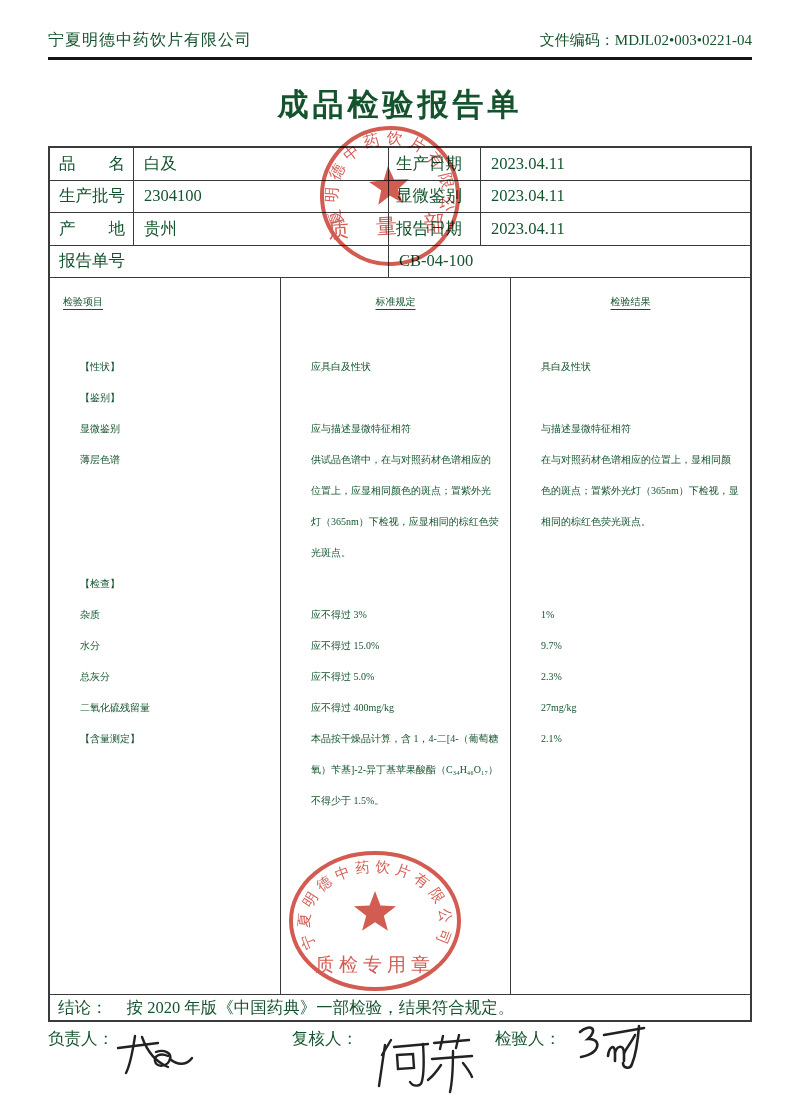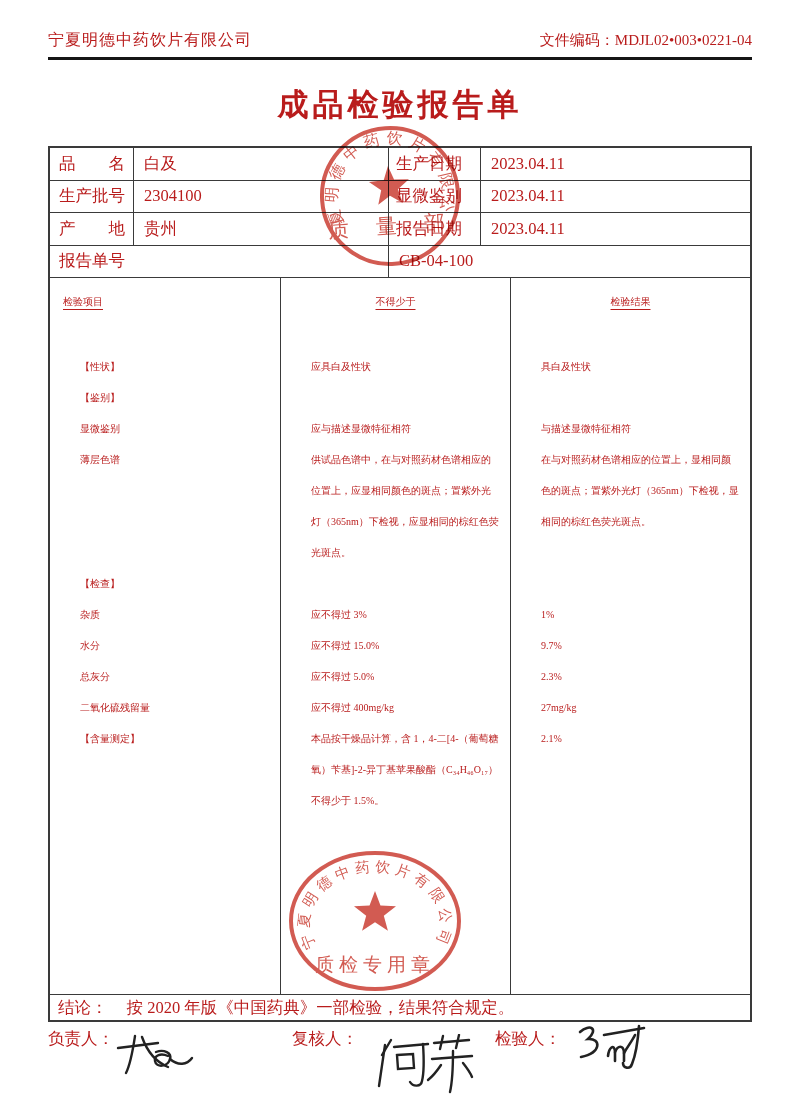--- a/index.html
+++ b/index.html
@@ -1,20 +1,20 @@
 <!DOCTYPE html>
 <html><head>
 <meta charset="utf-8">
 <style>
   html,body { margin:0; padding:0; background:#e8e8e8; }
   .sheet {
     position:relative; width:800px; height:1101px; margin:0 auto;
     background:#ffffff; overflow:hidden;
     font-family:"Liberation Serif","DejaVu Serif",serif;
-    color:#b91c1c;
+    color:#14532d;
   }
   
   .hdr-company { position:absolute; left:48px; top:30px; font-size:16px; letter-spacing:1px; }
   .hdr-code    { position:absolute; right:48px; top:31px; font-size:15px; }
   .hdr-rule    { position:absolute; left:48px; top:57px; width:704px; height:3px; background:#151515; }
   .title {
     position:absolute; left:0; top:84px; width:100%;
     text-align:center; font-size:31px; font-weight:bold; letter-spacing:4px;
   }
   
@@ -107,21 +107,21 @@
     </div>
 
     <div class="irow">
       <div class="c lbl4">报告单号</div>
       <div class="c val4">CB-04-100</div>
     </div>
 
     <div class="main">
 
       <div class="hcell c1"><span>检验项目</span></div>
-      <div class="hcell c2 bl"><span>不得少于</span></div>
+      <div class="hcell c2 bl"><span>标准规定</span></div>
       <div class="hcell c3 bl"><span>检验结果</span></div>
 
       <div class="cell rowfirst">【性状】</div>
       <div class="cell rowfirst bl">应具白及性状</div>
       <div class="cell rowfirst bl">具白及性状</div>
 
       <div class="cell">【鉴别】</div>
       <div class="cell bl"></div>
       <div class="cell bl"></div>
 

